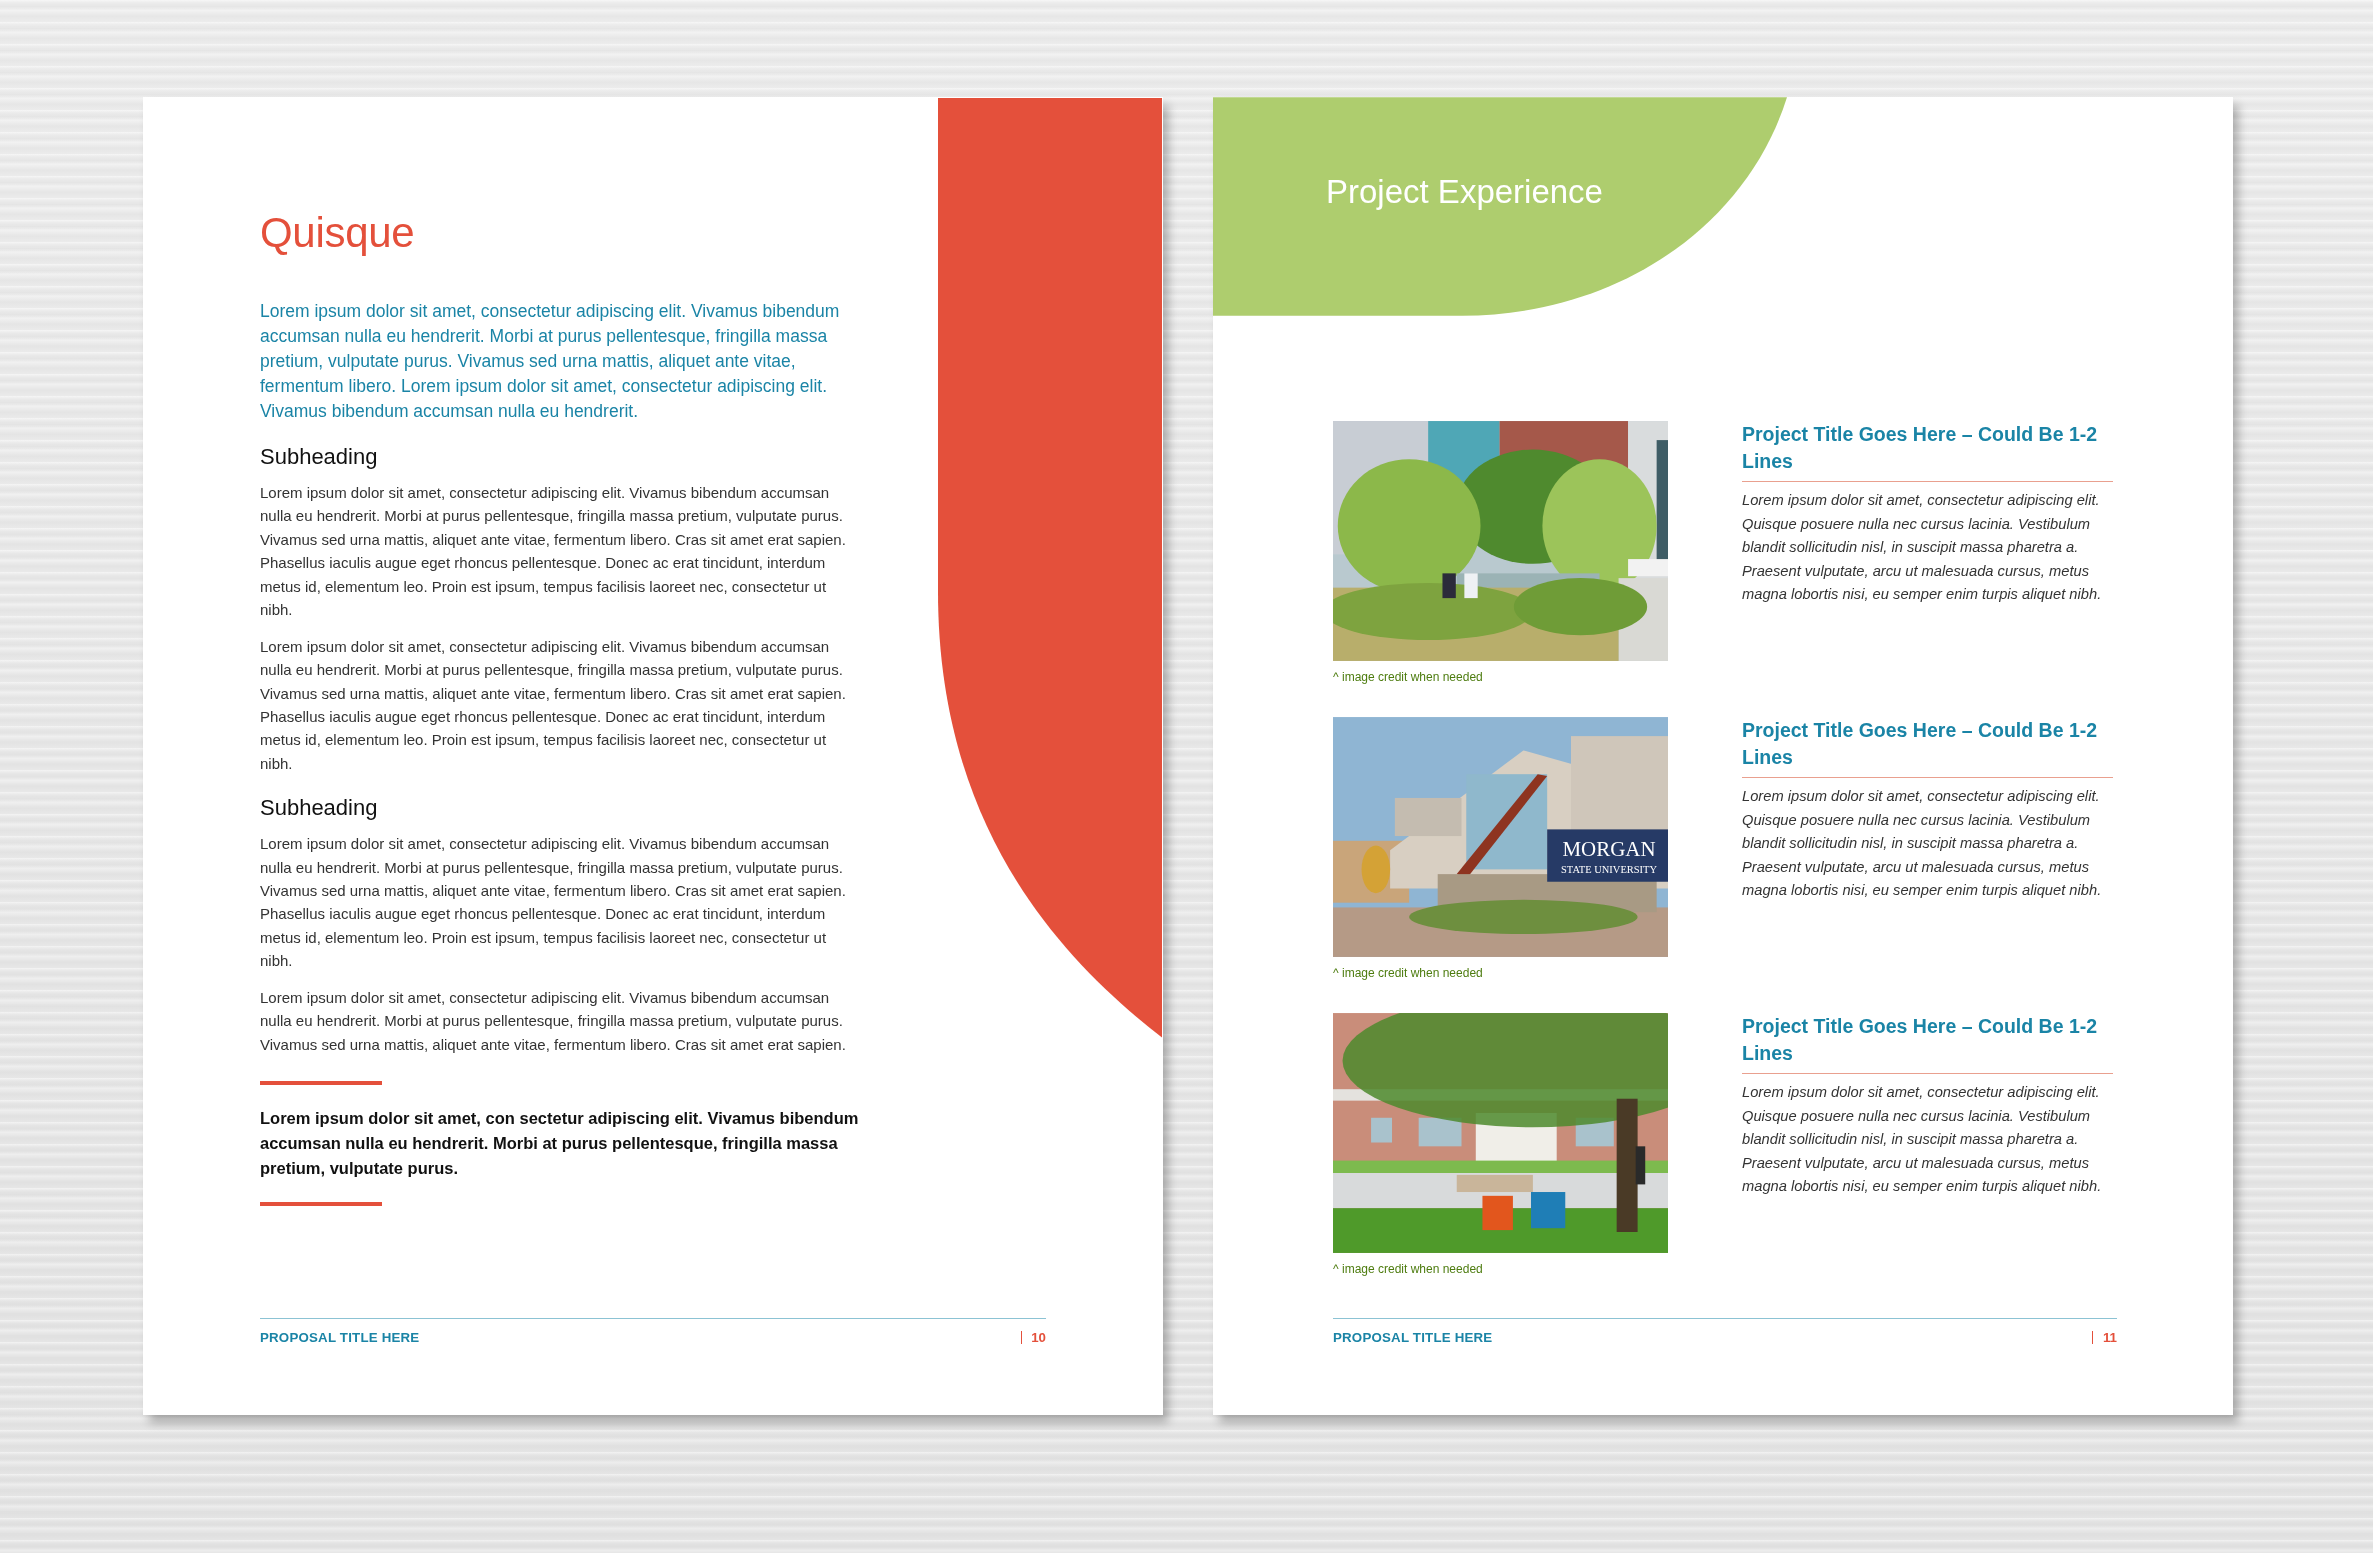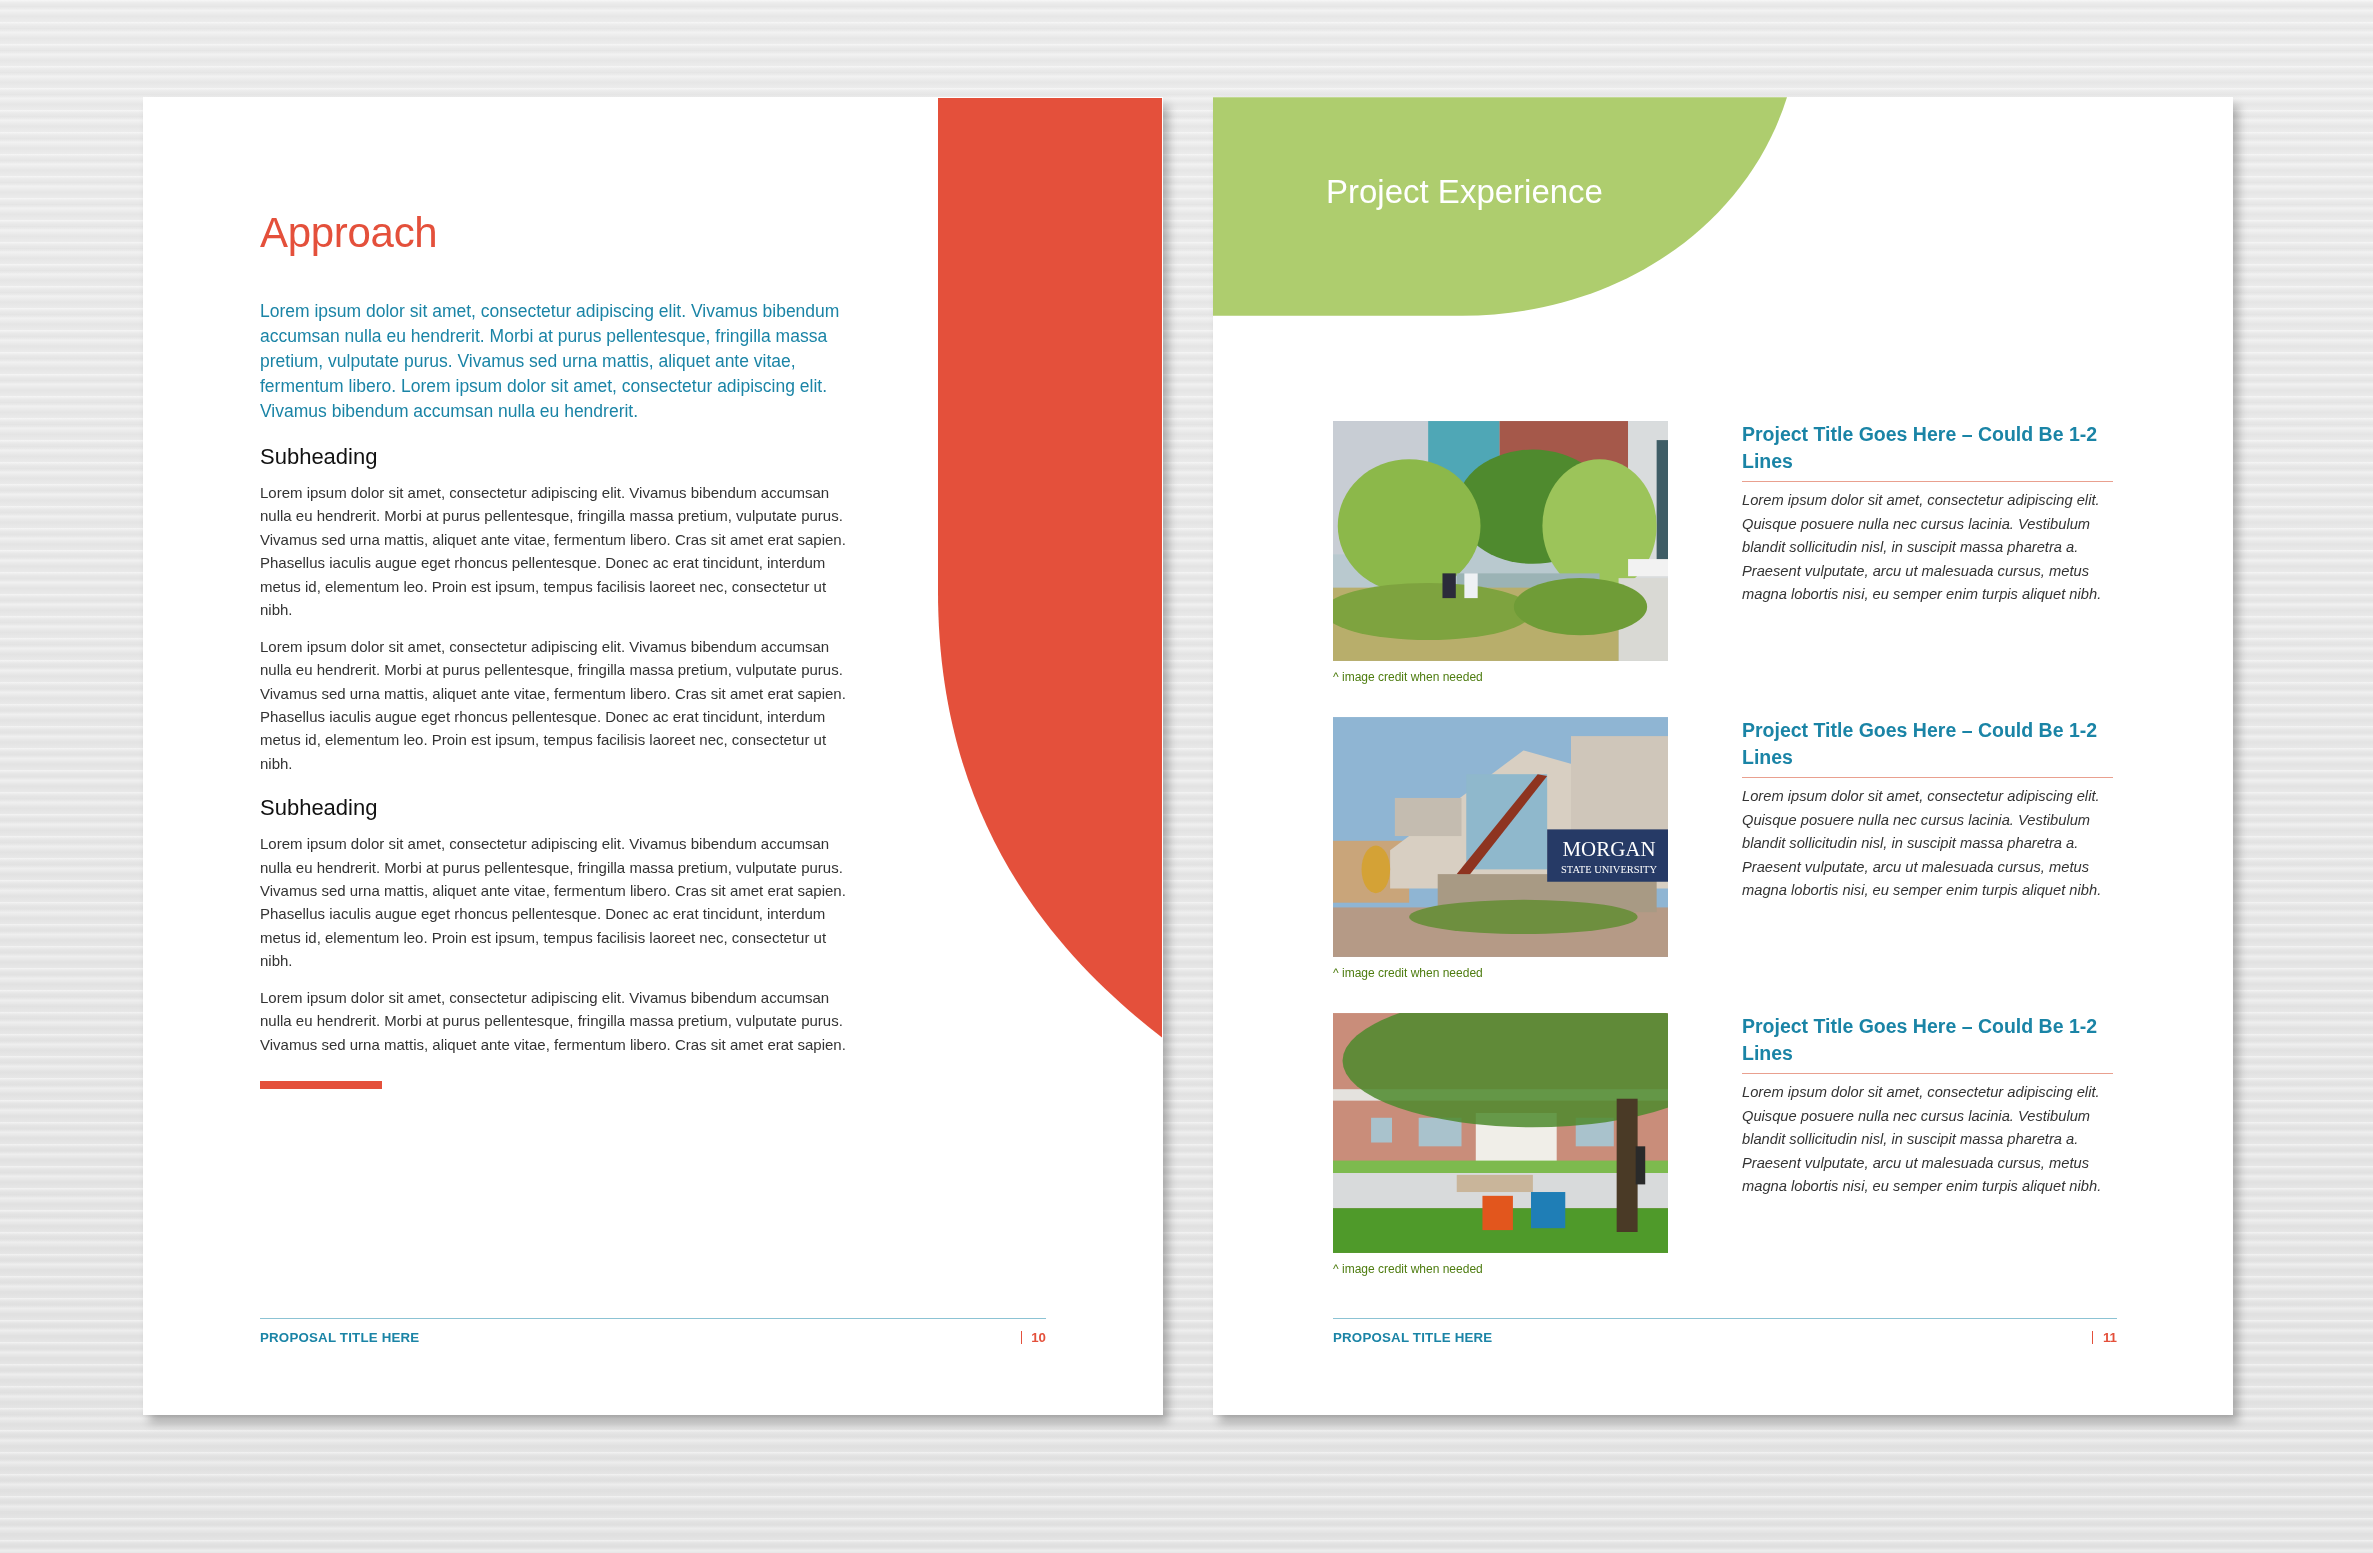--- a/index.html
+++ b/index.html
@@ -45,32 +45,33 @@
 <body>
 
 <div class="page" id="page-left">
   <div class="red-shape">
     <svg width="224" height="989" viewBox="0 0 236 1040">
       <path d="M0 0 H236 V990 C120 900 0 760 0 520 Z" fill="#e4503b"></path>
     </svg>
   </div>
 
   <div class="left-col">
-    <h1 class="page-title">Approach</h1>
+    <h1 class="page-title">Quisque</h1>
     <p class="intro">Lorem ipsum dolor sit amet, consectetur adipiscing elit. Vivamus bibendum accumsan nulla eu hendrerit. Morbi at purus pellentesque, fringilla massa pretium, vulputate purus. Vivamus sed urna mattis, aliquet ante vitae, fermentum libero. Lorem ipsum dolor sit amet, consectetur adipiscing elit. Vivamus bibendum accumsan nulla eu hendrerit.</p>
 
     <h2 class="subheading">Subheading</h2>
     <p class="body-p">Lorem ipsum dolor sit amet, consectetur adipiscing elit. Vivamus bibendum accumsan nulla eu hendrerit. Morbi at purus pellentesque, fringilla massa pretium, vulputate purus. Vivamus sed urna mattis, aliquet ante vitae, fermentum libero. Cras sit amet erat sapien. Phasellus iaculis augue eget rhoncus pellentesque. Donec ac erat tincidunt, interdum metus id, elementum leo. Proin est ipsum, tempus facilisis laoreet nec, consectetur ut nibh.</p>
     <p class="body-p">Lorem ipsum dolor sit amet, consectetur adipiscing elit. Vivamus bibendum accumsan nulla eu hendrerit. Morbi at purus pellentesque, fringilla massa pretium, vulputate purus. Vivamus sed urna mattis, aliquet ante vitae, fermentum libero. Cras sit amet erat sapien. Phasellus iaculis augue eget rhoncus pellentesque. Donec ac erat tincidunt, interdum metus id, elementum leo. Proin est ipsum, tempus facilisis laoreet nec, consectetur ut nibh.</p>
 
     <h2 class="subheading">Subheading</h2>
     <p class="body-p">Lorem ipsum dolor sit amet, consectetur adipiscing elit. Vivamus bibendum accumsan nulla eu hendrerit. Morbi at purus pellentesque, fringilla massa pretium, vulputate purus. Vivamus sed urna mattis, aliquet ante vitae, fermentum libero. Cras sit amet erat sapien. Phasellus iaculis augue eget rhoncus pellentesque. Donec ac erat tincidunt, interdum metus id, elementum leo. Proin est ipsum, tempus facilisis laoreet nec, consectetur ut nibh.</p>
     <p class="body-p">Lorem ipsum dolor sit amet, consectetur adipiscing elit. Vivamus bibendum accumsan nulla eu hendrerit. Morbi at purus pellentesque, fringilla massa pretium, vulputate purus. Vivamus sed urna mattis, aliquet ante vitae, fermentum libero. Cras sit amet erat sapien.</p>
 
     <div class="accent-rule" style="margin-top:25px"></div>
+    <p class="callout">Lorem ipsum dolor sit amet, con sectetur adipiscing elit. Vivamus bibendum accumsan nulla eu hendrerit. Morbi at purus pellentesque, fringilla massa pretium, vulputate purus.</p>
     <div class="accent-rule"></div>
   </div>
 
   <div class="footer">
     <span class="footer-title">PROPOSAL TITLE HERE</span>
     <span class="footer-page"><span class="footer-sep"></span><span>10</span></span>
   </div>
 </div>
 
 <div class="page" id="page-right">

